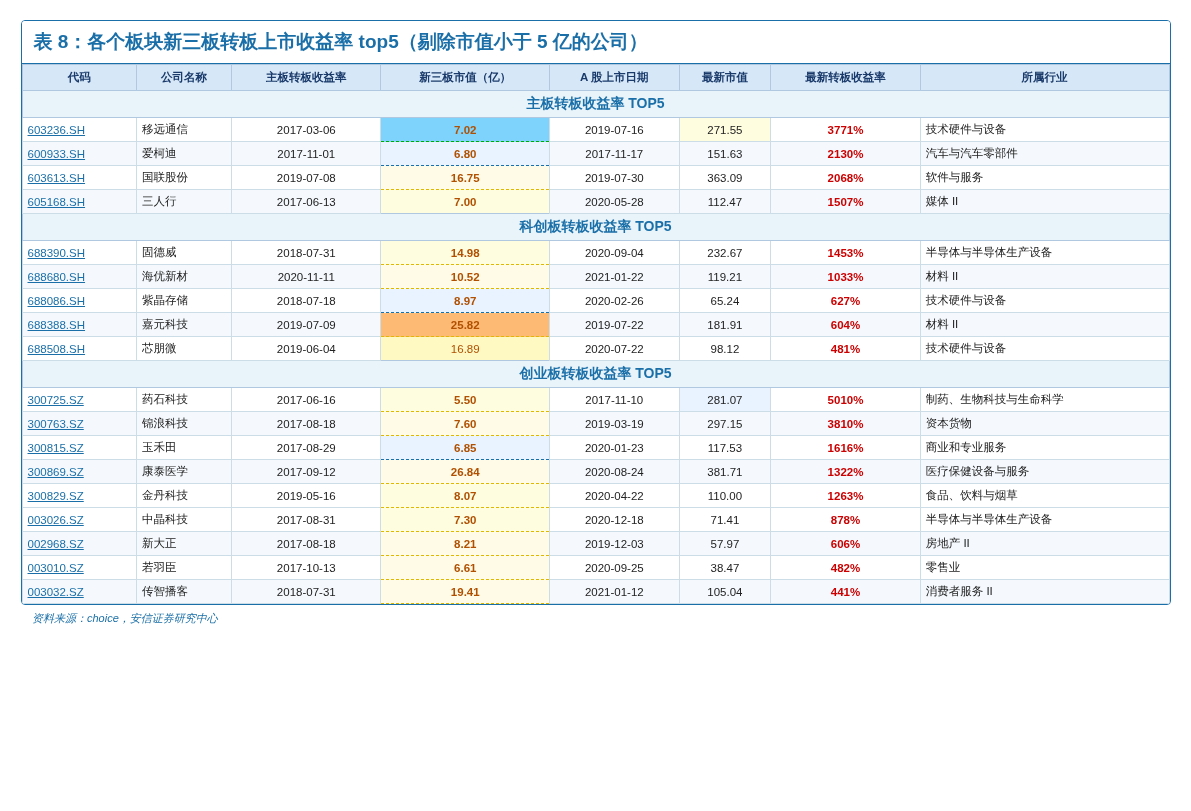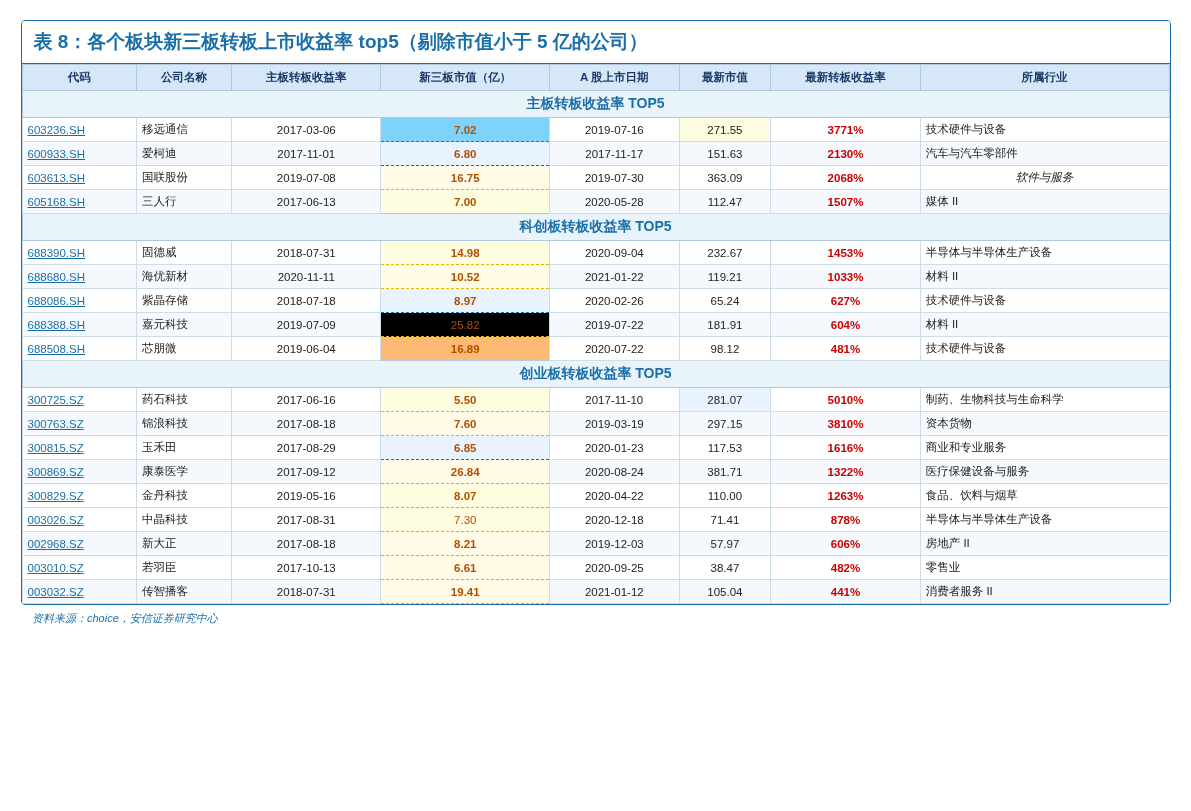--- a/index.html
+++ b/index.html
@@ -124,21 +124,21 @@
           <td style="text-align: left;">汽车与汽车零部件</td>
         </tr>
         <tr class="row-odd">
           <td class="code-cell">603613.SH</td>
           <td class="company-cell">国联股份</td>
           <td>2019-07-08</td>
           <td style="border: 1.5px dashed rgb(224, 184, 0); background: rgb(255, 251, 230); font-weight: bold; color: rgb(176, 80, 0);">16.75</td>
           <td>2019-07-30</td>
           <td>363.09</td>
           <td class="rate-cell">2068%</td>
-          <td style="text-align: center; font-style: italic;">软件与服务</td>
+          <td style="text-align: left;">软件与服务</td>
         </tr>
         <tr class="row-even">
           <td class="code-cell">605168.SH</td>
           <td class="company-cell">三人行</td>
           <td>2017-06-13</td>
           <td style="border: 1.5px dashed rgb(224, 184, 0); background: rgb(255, 253, 224); font-weight: bold; color: rgb(176, 80, 0);">7.00</td>
           <td>2020-05-28</td>
           <td>112.47</td>
           <td class="rate-cell">1507%</td>
           <td style="text-align: left;">媒体 II</td>
@@ -173,31 +173,31 @@
           <td style="border: 1.5px dashed rgb(26, 111, 168); background: rgb(232, 243, 255); font-weight: bold; color: rgb(176, 80, 0);">8.97</td>
           <td>2020-02-26</td>
           <td>65.24</td>
           <td class="rate-cell">627%</td>
           <td style="text-align: left;">技术硬件与设备</td>
         </tr>
         <tr class="row-even">
           <td class="code-cell">688388.SH</td>
           <td class="company-cell">嘉元科技</td>
           <td>2019-07-09</td>
-          <td style="border: 1.5px dashed rgb(224, 184, 0); background: #000000; font-weight: normal; color: rgb(176, 80, 0);">25.82</td>
+          <td style="border: 1.5px dashed rgb(224, 184, 0); background: #fdba74; font-weight: bold; color: rgb(176, 80, 0);">25.82</td>
           <td>2019-07-22</td>
           <td>181.91</td>
           <td class="rate-cell">604%</td>
           <td style="text-align: left;">材料 II</td>
         </tr>
         <tr class="row-odd">
           <td class="code-cell">688508.SH</td>
           <td class="company-cell">芯朋微</td>
           <td>2019-06-04</td>
-          <td style="border: 1.5px dashed rgb(26, 111, 168); background: #fdba74; font-weight: bold; color: rgb(176, 80, 0);">16.89</td>
+          <td style="border: 1.5px dashed rgb(26, 111, 168); background: #fef9c3; font-weight: normal; color: rgb(176, 80, 0);">16.89</td>
           <td>2020-07-22</td>
           <td>98.12</td>
           <td class="rate-cell">481%</td>
           <td style="text-align: left;">技术硬件与设备</td>
         </tr>
         <tr class="section-header">
           <td colspan="8">创业板转板收益率 TOP5</td>
         </tr>
         <tr class="row-odd">
           <td class="code-cell">300725.SZ</td>
@@ -246,21 +246,21 @@
           <td style="border: 1.5px dashed rgb(224, 184, 0); background: rgb(255, 253, 224); font-weight: bold; color: rgb(176, 80, 0);">8.07</td>
           <td>2020-04-22</td>
           <td>110.00</td>
           <td class="rate-cell">1263%</td>
           <td style="text-align: left;">食品、饮料与烟草</td>
         </tr>
         <tr class="row-odd">
           <td class="code-cell">003026.SZ</td>
           <td class="company-cell">中晶科技</td>
           <td>2017-08-31</td>
-          <td style="border: 1.5px dashed rgb(224, 184, 0); background: rgb(255, 253, 224); font-weight: normal; color: rgb(176, 80, 0);">7.30</td>
+          <td style="border: 1.5px dashed rgb(224, 184, 0); background: rgb(255, 253, 224); font-weight: bold; color: rgb(176, 80, 0);">7.30</td>
           <td>2020-12-18</td>
           <td>71.41</td>
           <td class="rate-cell">878%</td>
           <td style="text-align: left;">半导体与半导体生产设备</td>
         </tr>
         <tr class="row-even">
           <td class="code-cell">002968.SZ</td>
           <td class="company-cell">新大正</td>
           <td>2017-08-18</td>
           <td style="border: 1.5px dashed rgb(224, 184, 0); background: rgb(255, 251, 230); font-weight: bold; color: rgb(176, 80, 0);">8.21</td>

